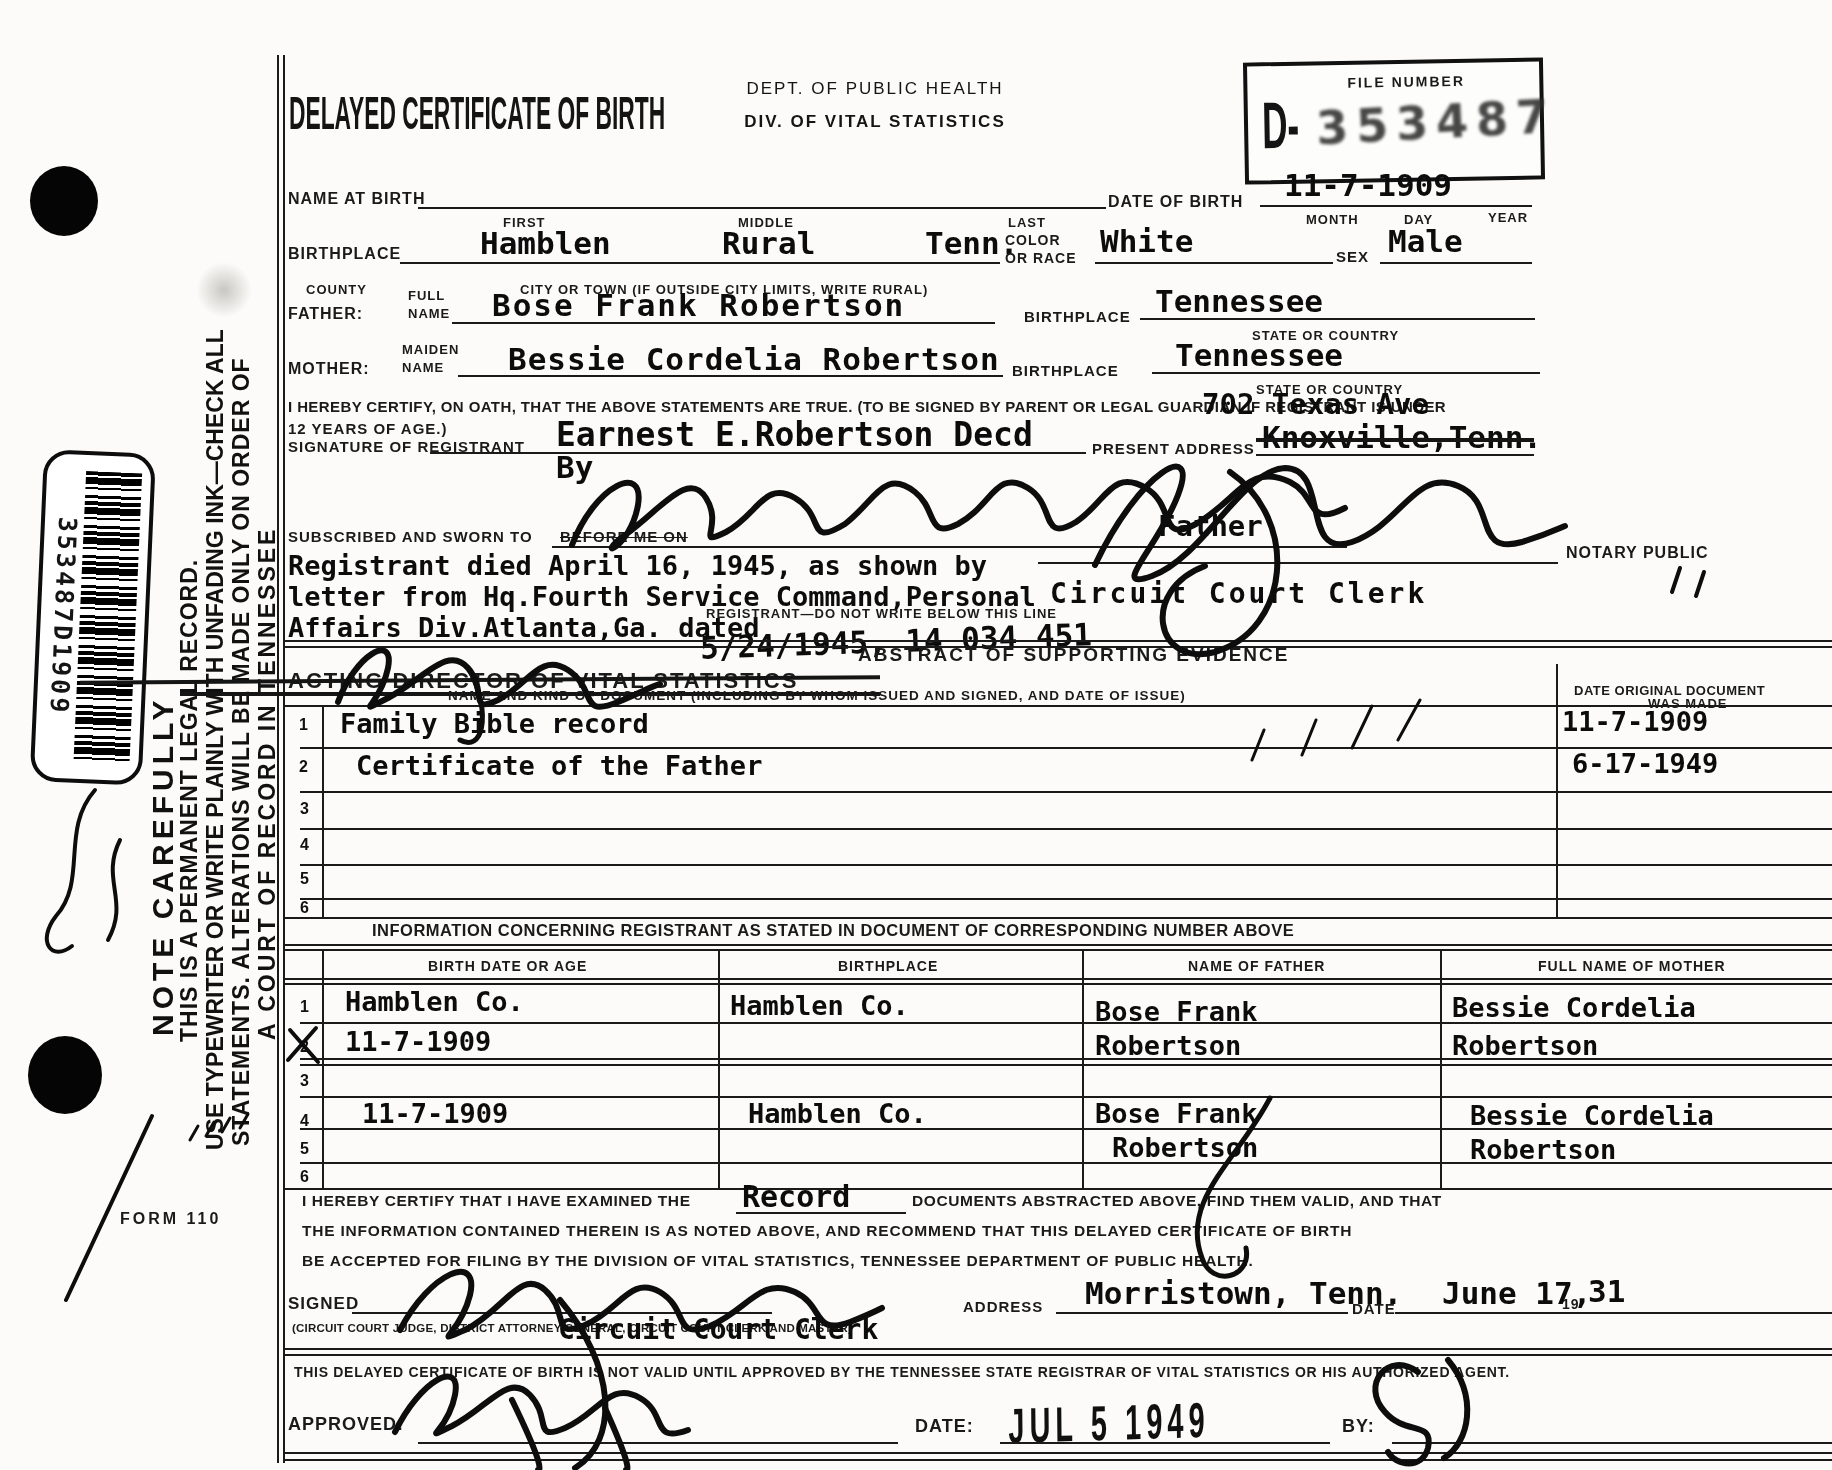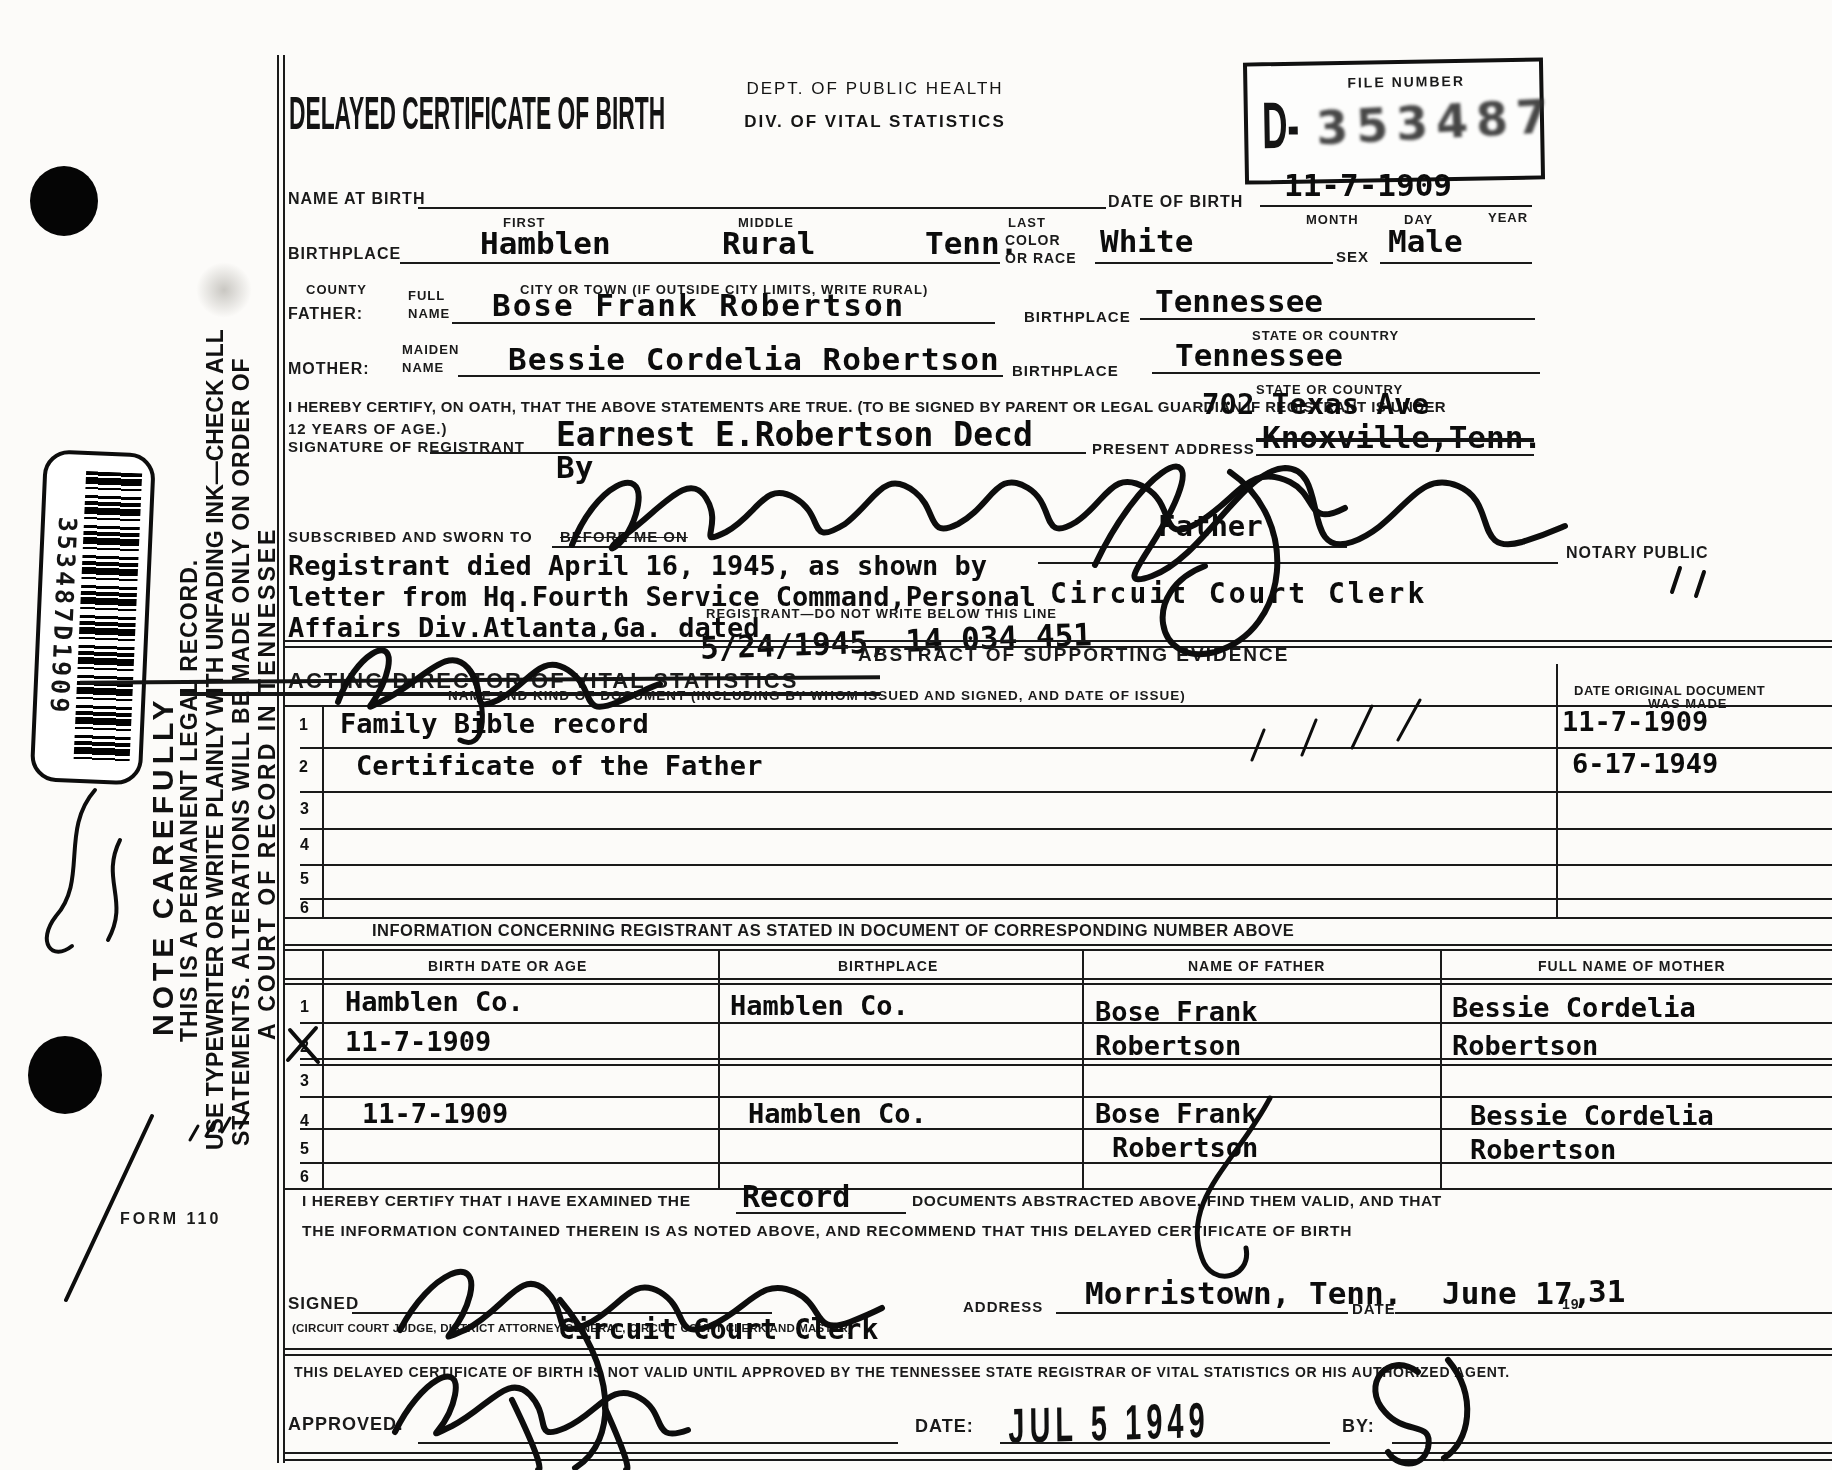--- a/index.html
+++ b/index.html
@@ -222,20 +222,21 @@
   <div class="rule thin" style="left:300px;top:1162px;width:1532px;"></div>
 
   <div class="num" style="left:300px;top:1168px;">6</div>
   <div class="rule thin" style="left:285px;top:1188px;width:1547px;"></div>
 
   <div class="lbl" style="left:302px;top:1192px;font-size:15.5px;letter-spacing:0.6px;">I HEREBY CERTIFY THAT I HAVE EXAMINED THE</div>
   <div class="typed" style="left:742px;top:1182px;font-size:30px;">Record</div>
   <div class="rule thin" style="left:736px;top:1212px;width:170px;"></div>
   <div class="lbl" style="left:912px;top:1192px;font-size:15.5px;letter-spacing:0.6px;">DOCUMENTS ABSTRACTED ABOVE, FIND THEM VALID, AND THAT</div>
   <div class="lbl" style="left:302px;top:1222px;font-size:15.5px;letter-spacing:0.8px;">THE INFORMATION CONTAINED THEREIN IS AS NOTED ABOVE, AND RECOMMEND THAT THIS DELAYED CERTIFICATE OF BIRTH</div>
+  <div class="lbl" style="left:302px;top:1252px;font-size:15.5px;letter-spacing:0.8px;">BE ACCEPTED FOR FILING BY THE DIVISION OF VITAL STATISTICS, TENNESSEE DEPARTMENT OF PUBLIC HEALTH.</div>
 
   <div class="lbl" style="left:288px;top:1294px;font-size:17px;">SIGNED</div>
   <div class="rule thin" style="left:352px;top:1312px;width:420px;"></div>
   <div class="lbl" style="left:292px;top:1322px;font-size:11.5px;letter-spacing:0.2px;">(CIRCUIT COURT JUDGE, DISTRICT ATTORNEY GENERAL, CIRCUIT COURT CLERK AND MASTER)</div>
   <div class="typed" style="left:558px;top:1316px;font-size:28px;">Circuit Court Clerk</div>
   <div class="lbl" style="left:963px;top:1298px;font-size:15px;">ADDRESS</div>
   <div class="typed" style="left:1085px;top:1278px;">Morristown, Tenn.</div>
   <div class="rule thin" style="left:1056px;top:1312px;width:292px;"></div>
   <div class="lbl" style="left:1352px;top:1300px;font-size:15px;">DATE</div>
   <div class="typed" style="left:1442px;top:1278px;">June 17,</div>

